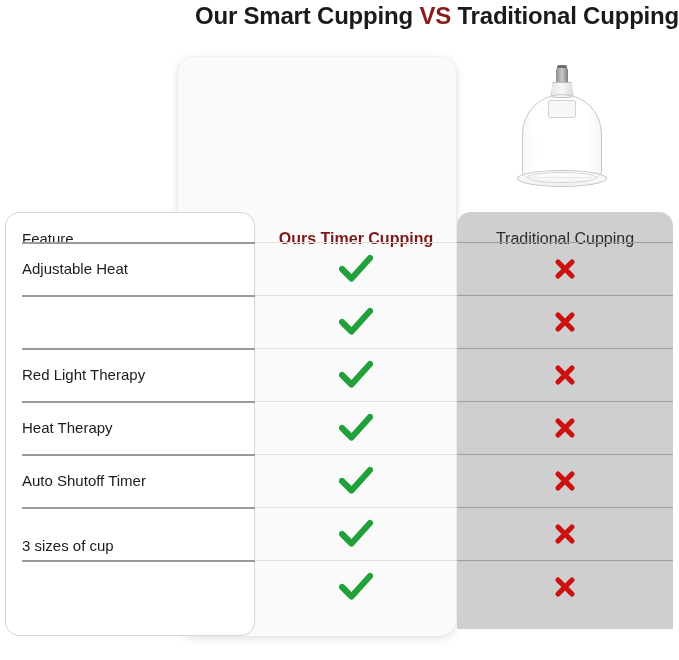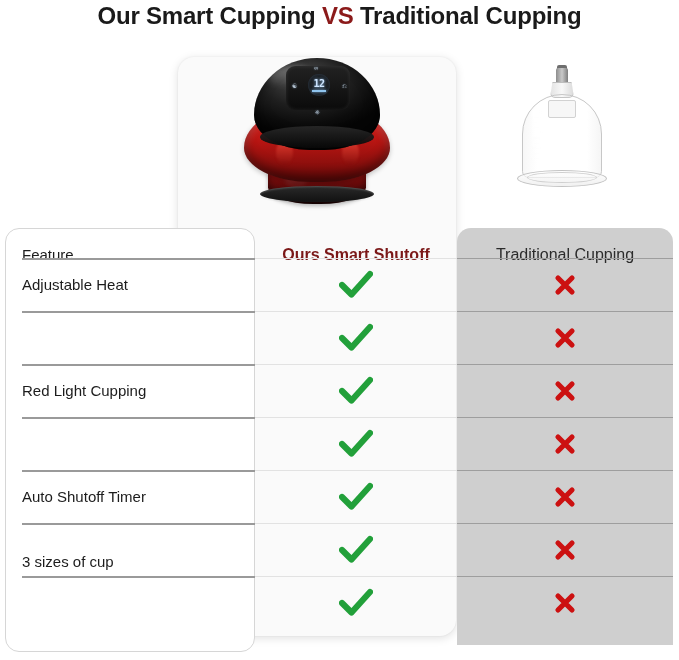--- a/index.html
+++ b/index.html
@@ -18,21 +18,21 @@
     height: 660px;
     background: #ffffff;
   }
 
   
   .title {
     position: absolute;
     top: 2px;
     left: 0;
     width: 679px;
-    text-align: center;
+    text-align: right;
     font-size: 24px;
     font-weight: bold;
     color: #1a1a1a;
     letter-spacing: -0.2px;
     white-space: nowrap;
   }
   .title .vs {
     color: #8B1A1A;
   }
 
@@ -299,21 +299,21 @@
     height: 56px;
     border-radius: 6px;
     background: linear-gradient(to bottom, rgba(255,255,255,0.85), rgba(255,255,255,0.15));
     filter: blur(1px);
   }
 
   
   .table {
     position: absolute;
     left: 5px;
-    top: 228px;
+    top: 212px;
     width: 668px;
     height: 424px;
     z-index: 3;
   }
 
   
   .col-feature {
     position: absolute;
     left: 0;
     top: 0;
@@ -431,58 +431,38 @@
 <body>
 
 <div id="stage">
 
   <div class="title">
     <span>Our Smart Cupping </span><span class="vs">VS</span><span> Traditional Cupping</span>
   </div>
 
   <div class="highlight-card"></div>
 
-  <div class="device">
-    <div class="dev-shadow"></div>
-    <div class="dev-cup"></div>
-    <div class="dev-cup-gloss"></div>
-    <div class="dev-cup-rim"></div>
-    <div class="dev-body"></div>
-    <div class="dev-body-notch-l"></div>
-    <div class="dev-body-notch-r"></div>
-    <div class="dev-dome"></div>
-    <div class="dev-dome-band"></div>
-    <div class="dev-dome-gloss"></div>
-    <div class="dev-panel"></div>
-    <div class="dev-screen"></div>
-    <div class="dev-digits">12</div>
-    <div class="dev-bar"></div>
-    <div class="dev-ic dev-ic-top">∞</div>
-    <div class="dev-ic dev-ic-left">☯</div>
-    <div class="dev-ic dev-ic-right">⎌</div>
-    <div class="dev-ic dev-ic-bot">⎈</div>
-  </div>
 
   <div class="glasscup">
     <div class="gc-valve-top"></div>
     <div class="gc-valve"></div>
     <div class="gc-neck"></div>
     <div class="gc-dome"></div>
     <div class="gc-inner-tube"></div>
     <div class="gc-gloss"></div>
     <div class="gc-base"></div>
     <div class="gc-base-inner"></div>
   </div>
 
   <div class="table">
     <div class="col-feature"></div>
     <div class="col-trad"></div>
 
     <div class="cell-feature" style="top:0">Feature</div>
-    <div class="hdr-ours">Ours Smart Shutoff</div>
+    <div class="hdr-ours">Ours Timer Cupping</div>
     <div class="hdr-trad">Traditional Cupping</div>
 
     <div class="rows" id="rows-container">
         <div class="row" style="top: 30px;">
           <div class="divider-left"></div>
           <div class="divider-mid"></div>
           <div class="divider-right"></div>
           <div class="cell-feature" style="top: 0px;">Adjustable Heat</div>
           <div class="cell-mark ours" style="top: 0px;">
             <svg class="mark-svg" width="34" height="30" viewBox="0 0 34 30">
@@ -507,36 +487,37 @@
           <div class="cell-mark trad" style="top: 0px;">
             <svg class="mark-svg" width="22" height="22" viewBox="0 0 22 22">
               <path d="M4 4 L18 18 M18 4 L4 18" fill="none" stroke="#cc1111" stroke-width="5.2" stroke-linecap="round"></path>
             </svg>
           </div>
         </div>
         <div class="row" style="top: 136px;">
           <div class="divider-left"></div>
           <div class="divider-mid"></div>
           <div class="divider-right"></div>
-          <div class="cell-feature" style="top: 0px;">Red Light Cupping</div>
+          <div class="cell-feature" style="top: 0px;">Red Light Therapy</div>
           <div class="cell-mark ours" style="top: 0px;">
             <svg class="mark-svg" width="34" height="30" viewBox="0 0 34 30">
               <path d="M3 15 L12.5 24.5 L31 4" fill="none" stroke="#22a03a" stroke-width="6.2" stroke-linecap="round" stroke-linejoin="round"></path>
             </svg>
           </div>
           <div class="cell-mark trad" style="top: 0px;">
             <svg class="mark-svg" width="22" height="22" viewBox="0 0 22 22">
               <path d="M4 4 L18 18 M18 4 L4 18" fill="none" stroke="#cc1111" stroke-width="5.2" stroke-linecap="round"></path>
             </svg>
           </div>
         </div>
         <div class="row" style="top: 189px;">
           <div class="divider-left"></div>
           <div class="divider-mid"></div>
           <div class="divider-right"></div>
+          <div class="cell-feature" style="top: 0px;">Heat Therapy</div>
           <div class="cell-mark ours" style="top: 0px;">
             <svg class="mark-svg" width="34" height="30" viewBox="0 0 34 30">
               <path d="M3 15 L12.5 24.5 L31 4" fill="none" stroke="#22a03a" stroke-width="6.2" stroke-linecap="round" stroke-linejoin="round"></path>
             </svg>
           </div>
           <div class="cell-mark trad" style="top: 0px;">
             <svg class="mark-svg" width="22" height="22" viewBox="0 0 22 22">
               <path d="M4 4 L18 18 M18 4 L4 18" fill="none" stroke="#cc1111" stroke-width="5.2" stroke-linecap="round"></path>
             </svg>
           </div>

